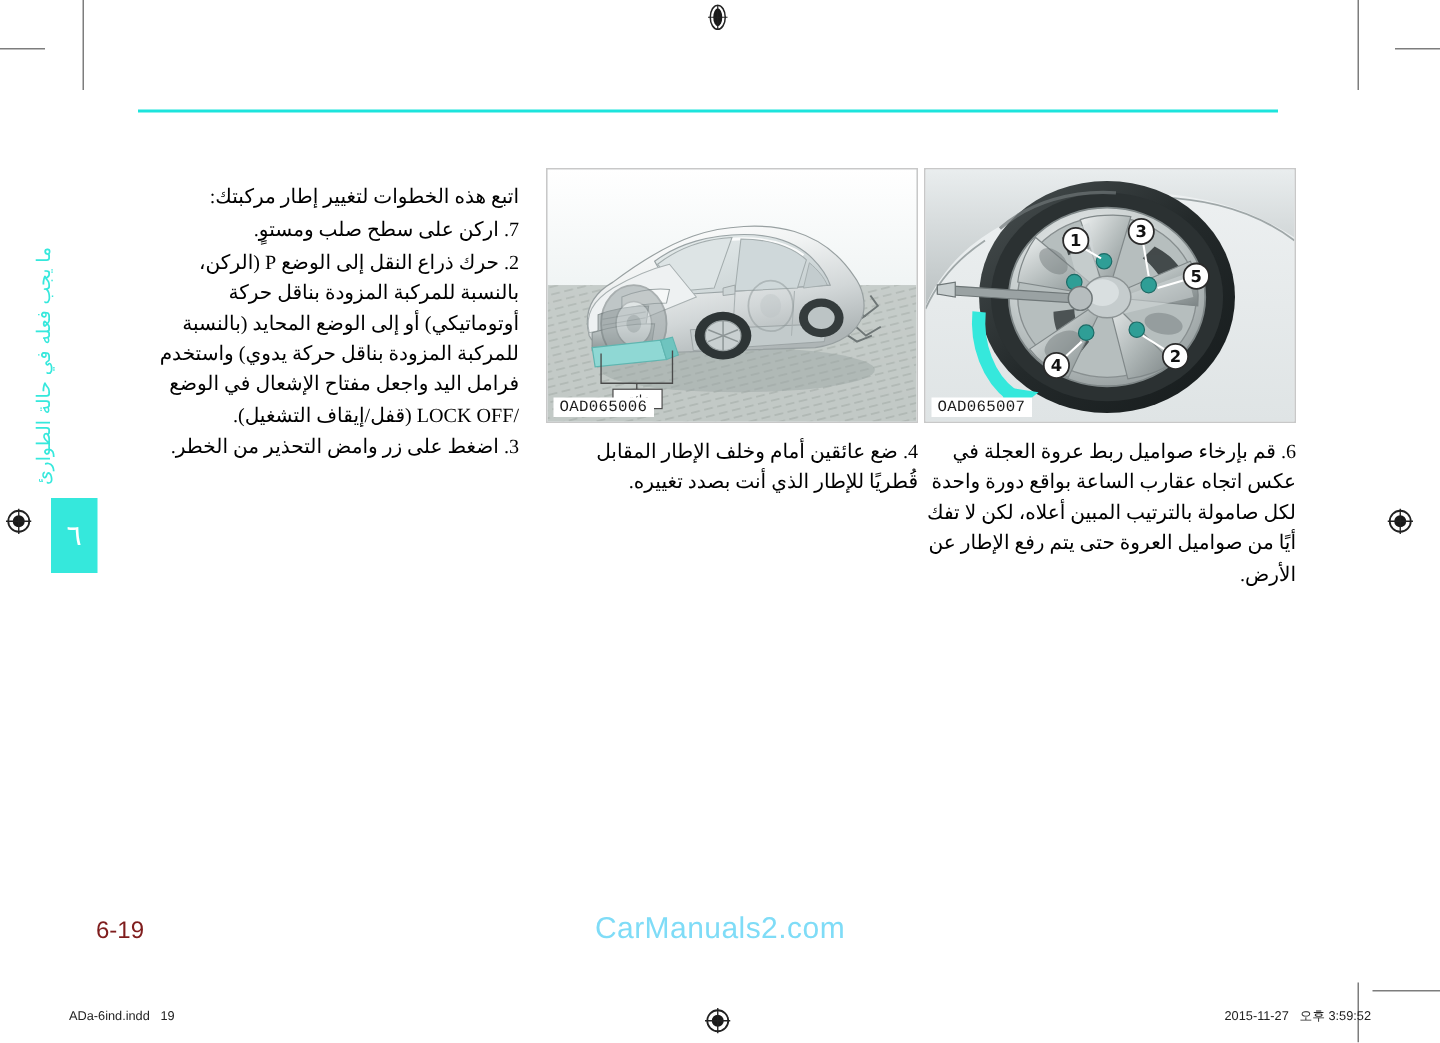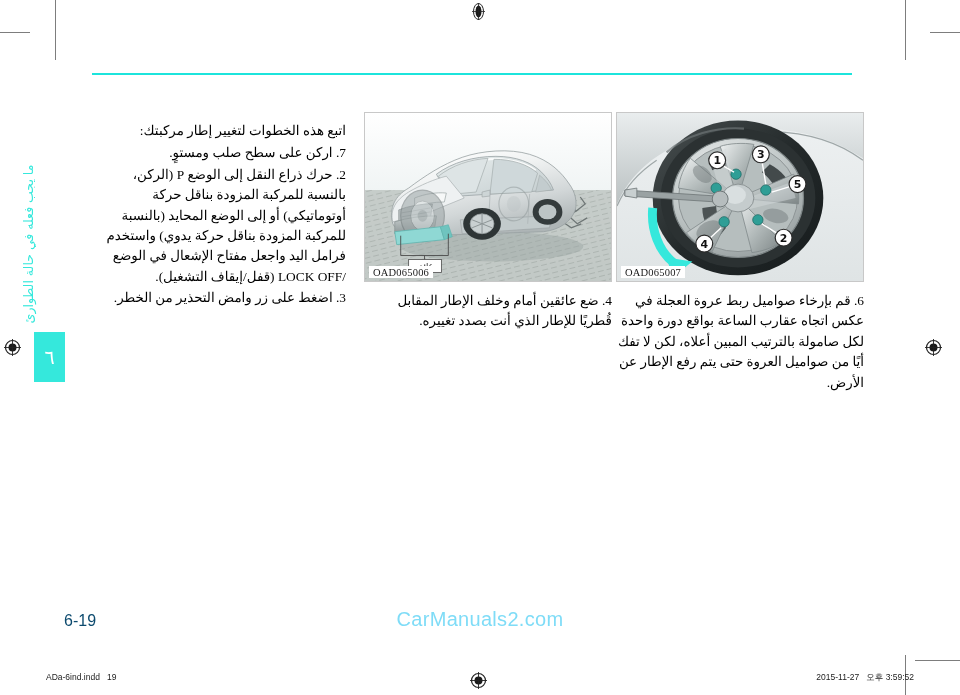--- a/index.html
+++ b/index.html
@@ -111,21 +111,21 @@
   }
   .fig-wheel { height: 170px; }
   .fig-car   { height: 170px; }
 
   .fig-caption {
     position: absolute;
     left: 4px;
     bottom: 3px;
     background: #ffffff;
     color: #1a1a1a;
-    font-family: Liberation Serif, serif;
+    font-family: Liberation Mono, monospace;
     font-size: 10.5px;
     letter-spacing: .2px;
     padding: 1px 4px 0 4px;
     direction: ltr;
   }
 
   
   .body-text {
     margin-top: 9px;
     font-size: 13.4px;
@@ -151,21 +151,21 @@
 
   .step-one-liner { text-align: right; }
 
   
   .page-number {
     position: absolute;
     left: 64px;
     top: 612px;
     font-family: "Liberation Sans", "DejaVu Sans", sans-serif;
     font-size: 16px;
-    color: #0c4a6e;
+    color: #7f1d1d;
     direction: ltr;
   }
   .footer-left {
     position: absolute;
     left: 46px;
     top: 672px;
     font-family: "Liberation Sans", "DejaVu Sans", sans-serif;
     font-size: 8.5px;
     color: #222222;
     direction: ltr;

